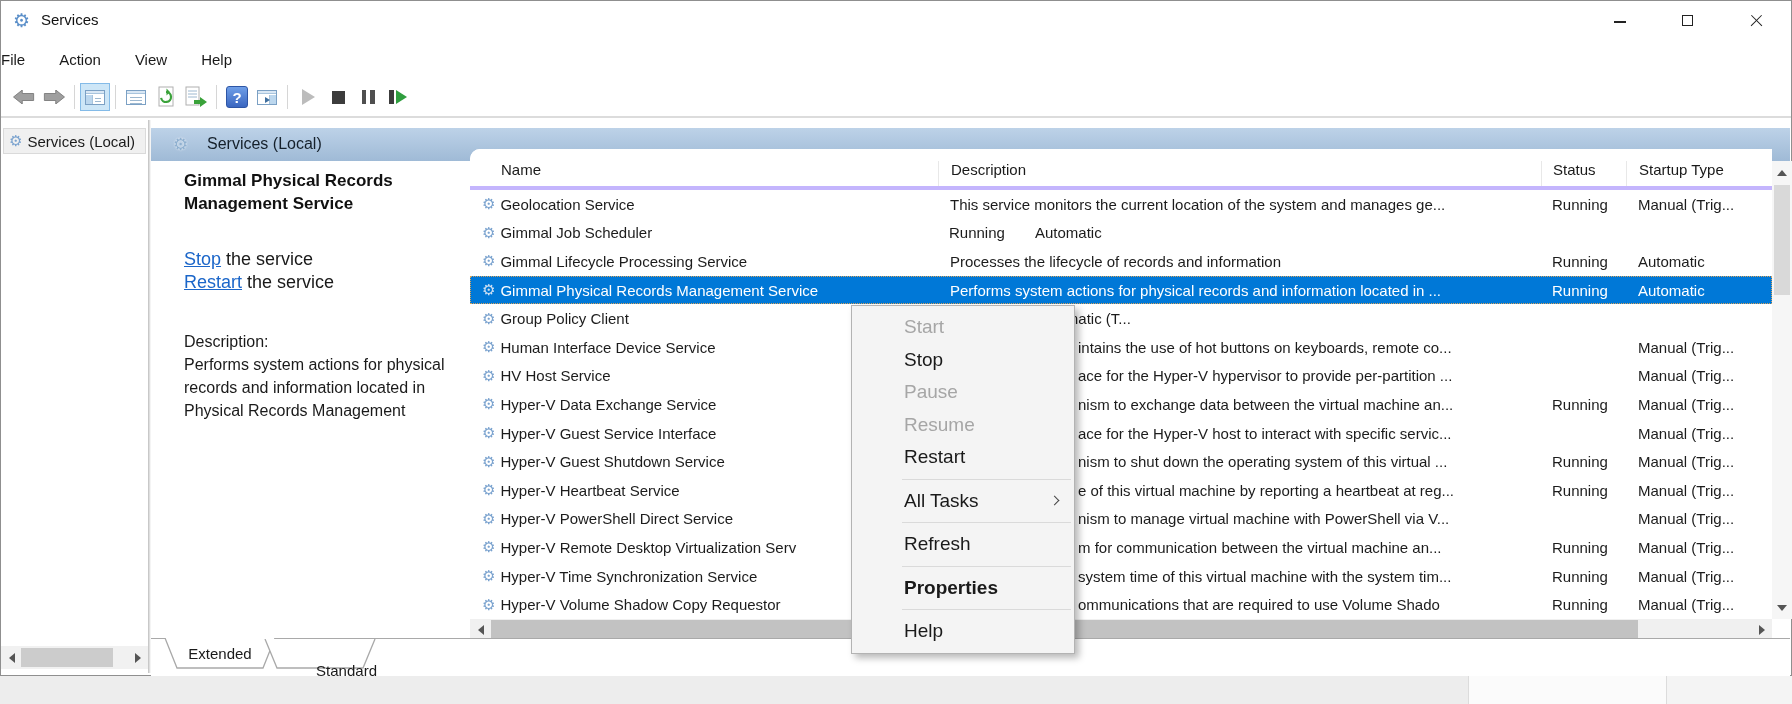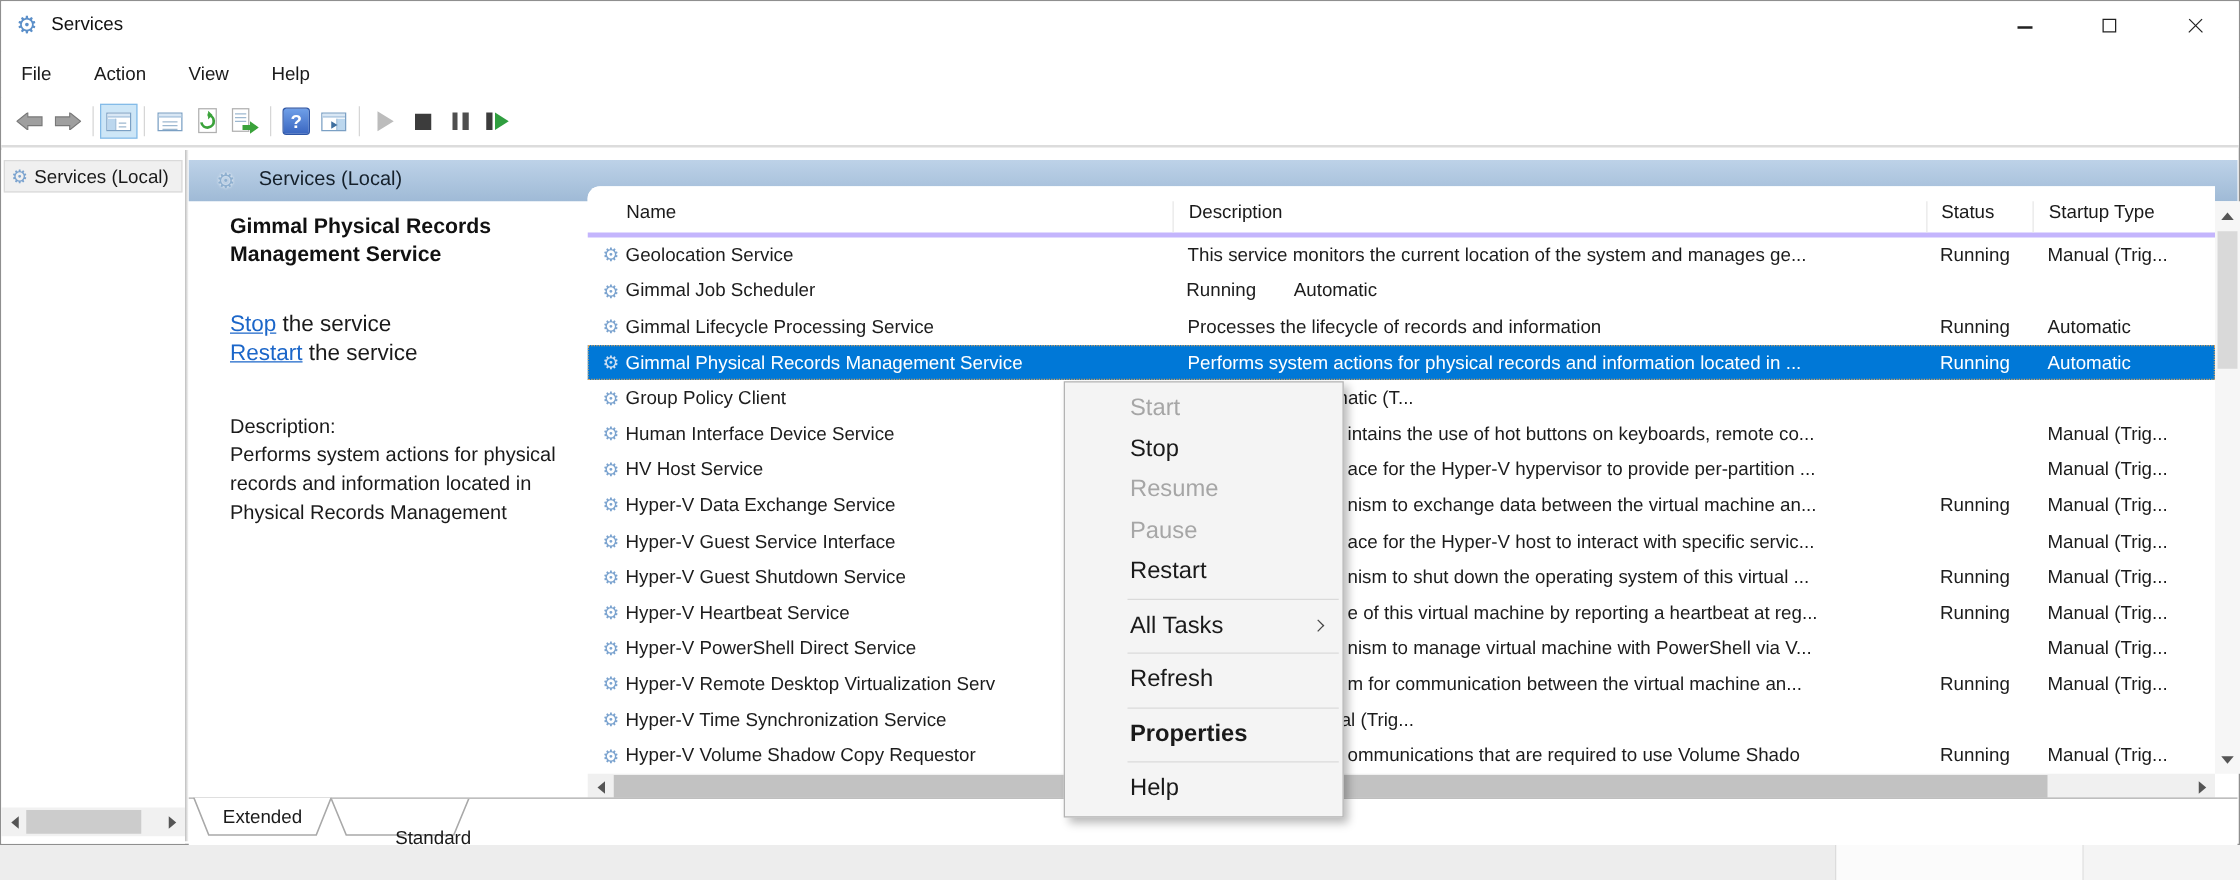--- a/index.html
+++ b/index.html
@@ -15,21 +15,21 @@
   .title-gear { position:absolute; left:12px; top:9px; font-size:19px; color:#5b8fc9; line-height:22px; }
   .title-text { position:absolute; left:40px; top:10px; font-size:15px; color:#111; }
   .winbtns { position:absolute; right:2px; top:0; height:40px; display:flex; }
   .winbtn { width:68px; height:40px; position:relative; }
   .glyph-min { position:absolute; left:29px; top:20px; width:12px; height:1.5px; background:#222; }
   .glyph-max { position:absolute; left:29px; top:14px; width:11px; height:11px; border:1.2px solid #222; }
   .glyph-close-a,.glyph-close-b { position:absolute; left:28px; top:19px; width:15px; height:1.4px; background:#222; }
   .glyph-close-a { transform:rotate(45deg);} .glyph-close-b { transform:rotate(-45deg);}
 
   .menubar { position:absolute; left:0; top:40px; right:0; height:37px; background:#fff;
-             display:flex; align-items:center; padding-left:16px; font-size:15px; color:#1a1a1a; }
+             display:flex; align-items:center; font-size:15px; color:#1a1a1a; }
   .menubar .mitem { margin-right:34px; }
 
   .toolbar { position:absolute; left:0; top:77px; right:0; height:40px; background:#fff;
              border-bottom:2px solid #dcdcdc; display:flex; align-items:center; padding-left:8px; }
   .tbtn { width:30px; height:28px; display:flex; align-items:center; justify-content:center; position:relative; }
   .tbtn.pressed { background:#cde6f7; border:1px solid #84bbe8; }
   .tsep { width:1px; height:24px; background:#d6d6d6; margin:0 5px; }
   .arrow-ico { width:22px; height:14px; }
   .miniwin { width:20px; height:15px; border:1px solid #7ba0c4; background:#fff; position:relative; }
   .miniwin .bar { position:absolute; left:0; top:0; right:0; height:3px; background:#d9e7f4; border-bottom:1px solid #a8c4dd; }
@@ -399,20 +399,21 @@
             </div>
             <div class="cell c-desc">m for communication between the virtual machine an...</div>
             <div class="cell c-status">Running</div>
             <div class="cell c-start">Manual (Trig...</div>
           </div>
           <div class="row frag">
             <div class="cell c-name">
               <span class="gear">⚙</span>
               <span>Hyper-V Time Synchronization Service</span>
             </div>
+            <div class="cell c-desc">system time of this virtual machine with the system tim...</div>
             <div class="cell c-status">Running</div>
             <div class="cell c-start">Manual (Trig...</div>
           </div>
           <div class="row frag">
             <div class="cell c-name">
               <span class="gear">⚙</span>
               <span>Hyper-V Volume Shadow Copy Requestor</span>
             </div>
             <div class="cell c-desc">ommunications that are required to use Volume Shado</div>
             <div class="cell c-status">Running</div>
@@ -434,21 +435,21 @@
           <i class="tri-u"></i>
         </div>
       <div class="thumb"></div>
       <div class="sb-btn" style="top:auto;bottom:2px;">
           <i class="tri-d"></i>
         </div>
     </div>
 
     <div class="tabstrip">
       <div class="topline"></div>
-      <div class="tab" style="left:2px;width:114px;height:33px;">
+      <div class="tab" style="left:12px;width:114px;height:33px;">
         <svg width="114" height="33" style="position:absolute;left:0;top:0;">
           <path d="M2,0 L14,30 L100,30 L112,0" fill="#ffffff" stroke="#a9a9a9" stroke-width="1.3"></path>
         </svg>
         <div class="tabtext">Extended</div>
       </div>
       <div class="tab" style="left:112px;width:114px;height:33px;">
         <svg width="114" height="33" style="position:absolute;left:0;top:1px;">
           <path d="M2,0 L14,29 L100,29 L112,0" fill="#ffffff" stroke="#a9a9a9" stroke-width="1.3"></path>
         </svg>
         <div class="tabtext" style="top:24px;text-align:right;">Standard</div>
@@ -457,24 +458,24 @@
   </div>
 
   <div class="ctxmenu">
       <div class="mi disabled">
         <span>Start</span>
       </div>
       <div class="mi">
         <span>Stop</span>
       </div>
       <div class="mi disabled">
+        <span>Pause</span>
+      </div>
+      <div class="mi disabled">
         <span>Resume</span>
-      </div>
-      <div class="mi disabled">
-        <span>Pause</span>
       </div>
       <div class="mi">
         <span>Restart</span>
       </div>
       <div class="msep">
         <i></i>
       </div>
       <div class="mi">
         <span>All Tasks</span>
         <span class="subarrow"></span>

